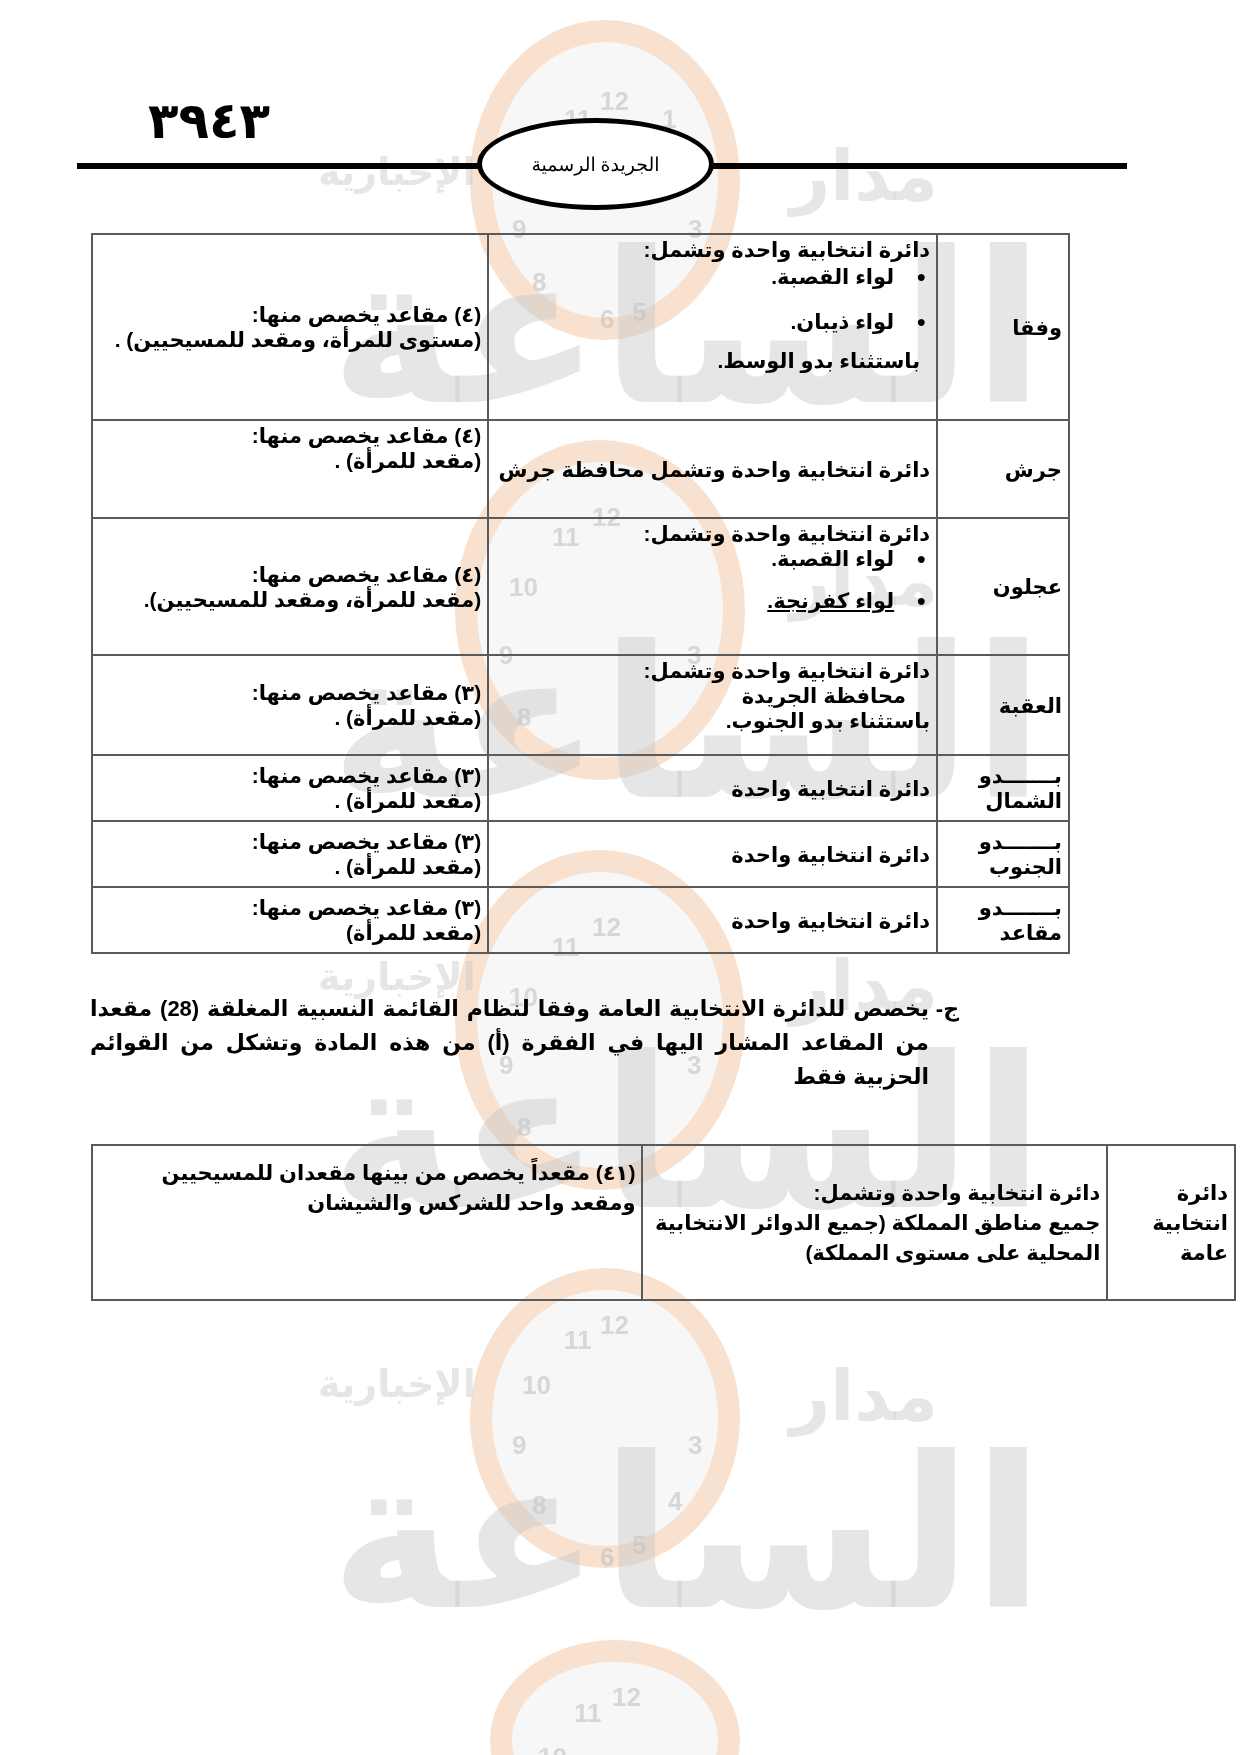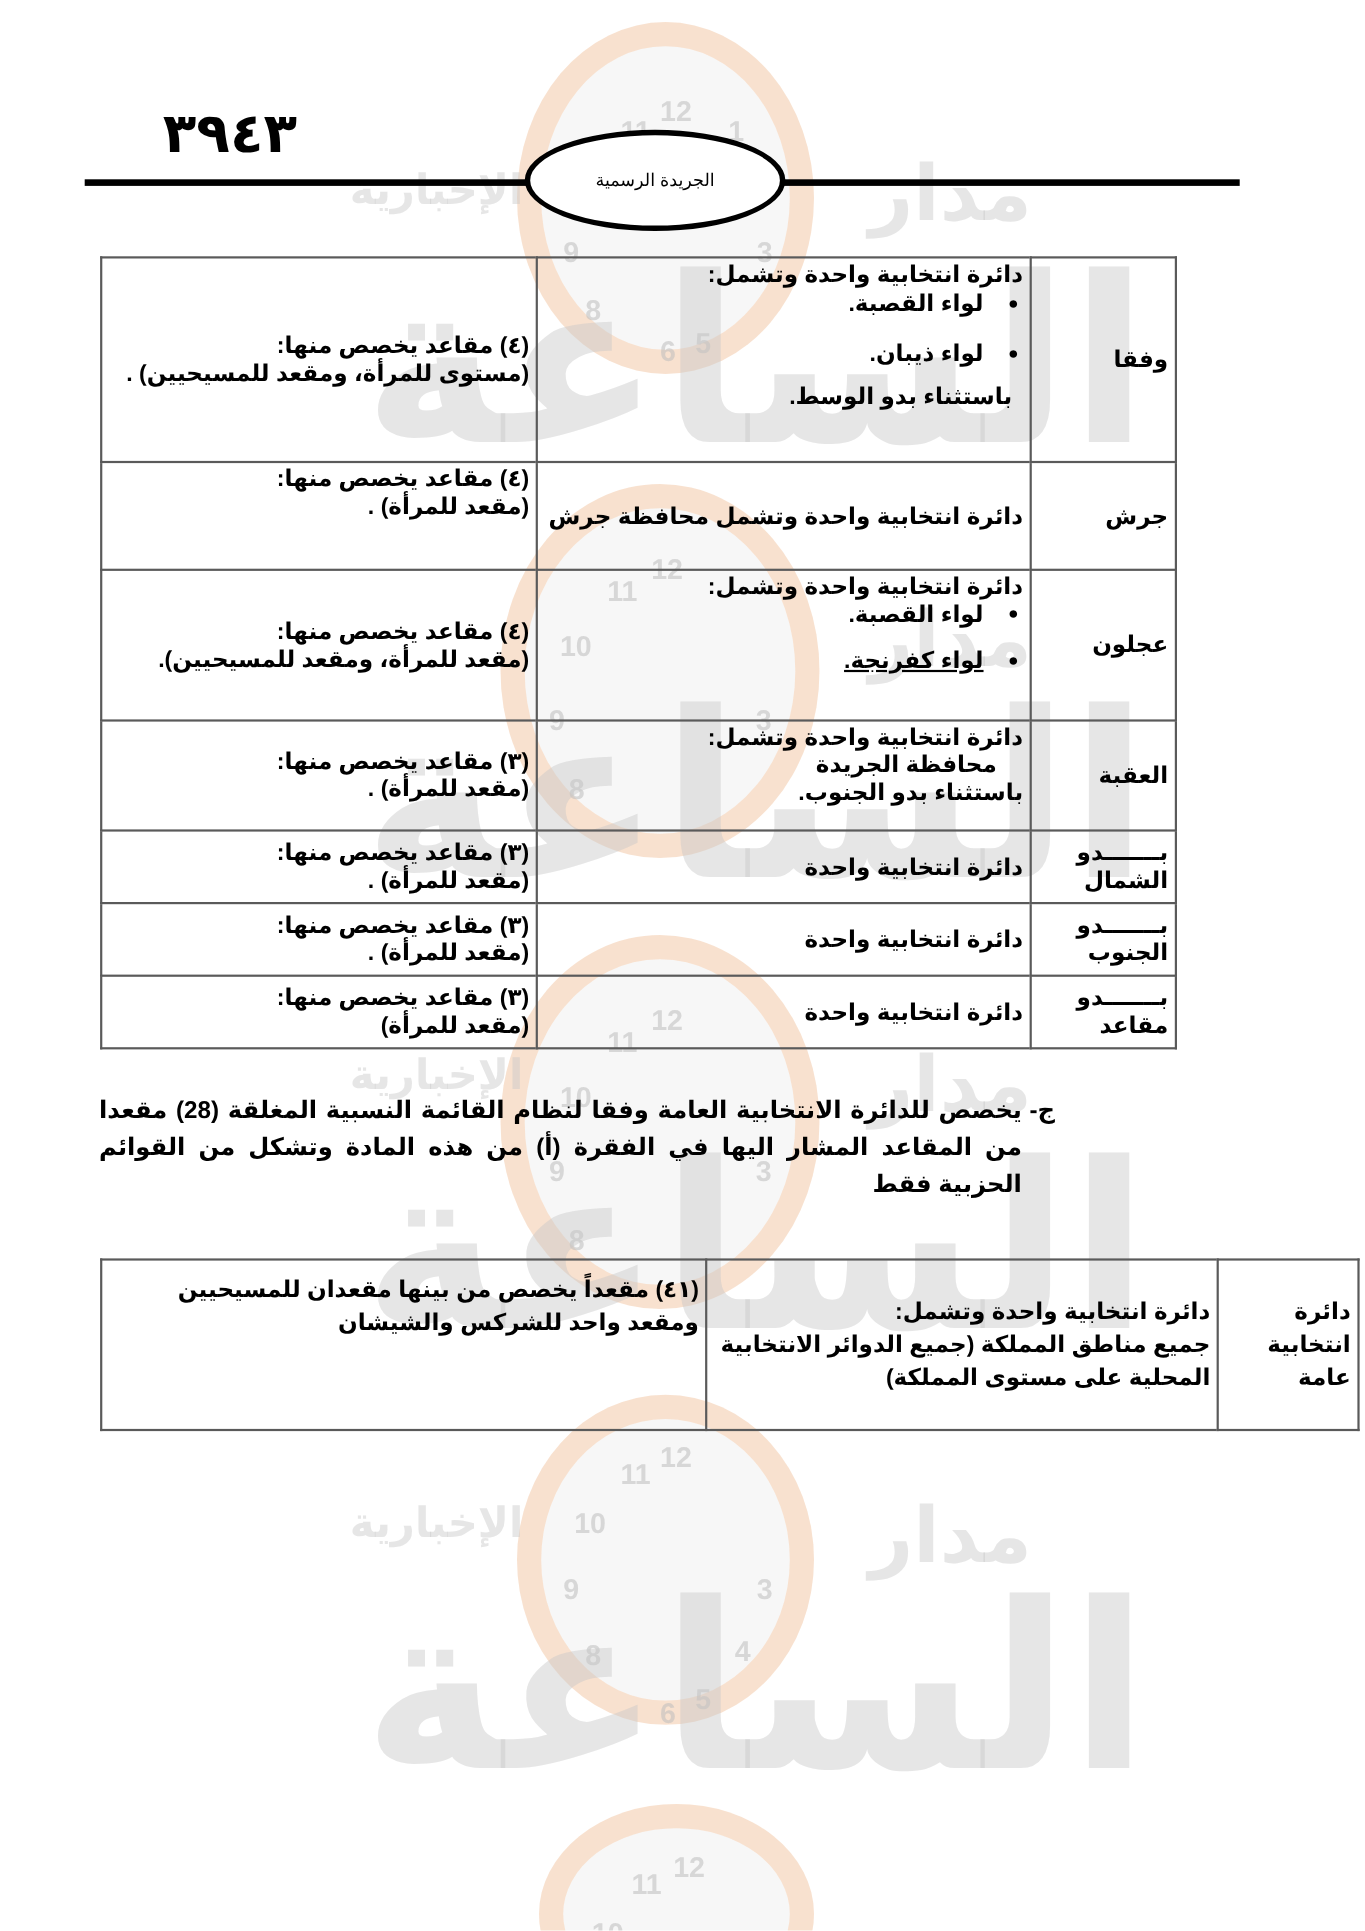--- a/index.html
+++ b/index.html
@@ -14,21 +14,21 @@
                    font-size:26px; font-family:"Liberation Sans",sans-serif; }
   .wm-text-big { color:rgba(200,200,200,0.45); font-weight:bold; font-family:"DejaVu Sans",sans-serif; }
 
   
   .page-number { position:absolute; left:148px; top:92px; font-size:50px; font-weight:bold;
                  font-family:"DejaVu Sans",sans-serif; letter-spacing:2px; z-index:2; }
   .header-line { position:absolute; left:77px; top:163px; width:1050px; height:6px; background:#000; z-index:2; }
   .header-oval { position:absolute; left:477px; top:118px; width:237px; height:92px; border:5px solid #000;
                  border-radius:50%; background:#fff; box-sizing:border-box; z-index:3;
                  display:flex; align-items:center; justify-content:center; }
-  .header-oval span { font-size:16px; font-family:Liberation Sans, sans-serif; direction:rtl; }
+  .header-oval span { font-size:19px; font-family:Liberation Serif, serif; direction:rtl; }
 
   
   table.grid { position:absolute; border-collapse:collapse; direction:rtl; z-index:2; background:transparent; }
   table.grid td { border:2px solid #5a5a5a; vertical-align:middle; padding:2px 6px;
                   font-weight:bold; font-size:21px; line-height:25px; text-align:right; }
   td.name { font-size:23px; font-weight:normal; }
   td.name.bold { font-weight:bold; }
   .bul { display:block; padding-right:36px; position:relative; }
   .bul::before { content:"\25CF"; position:absolute; right:4px; font-size:16px; }
   .just { text-align:justify; text-align-last:right; }

